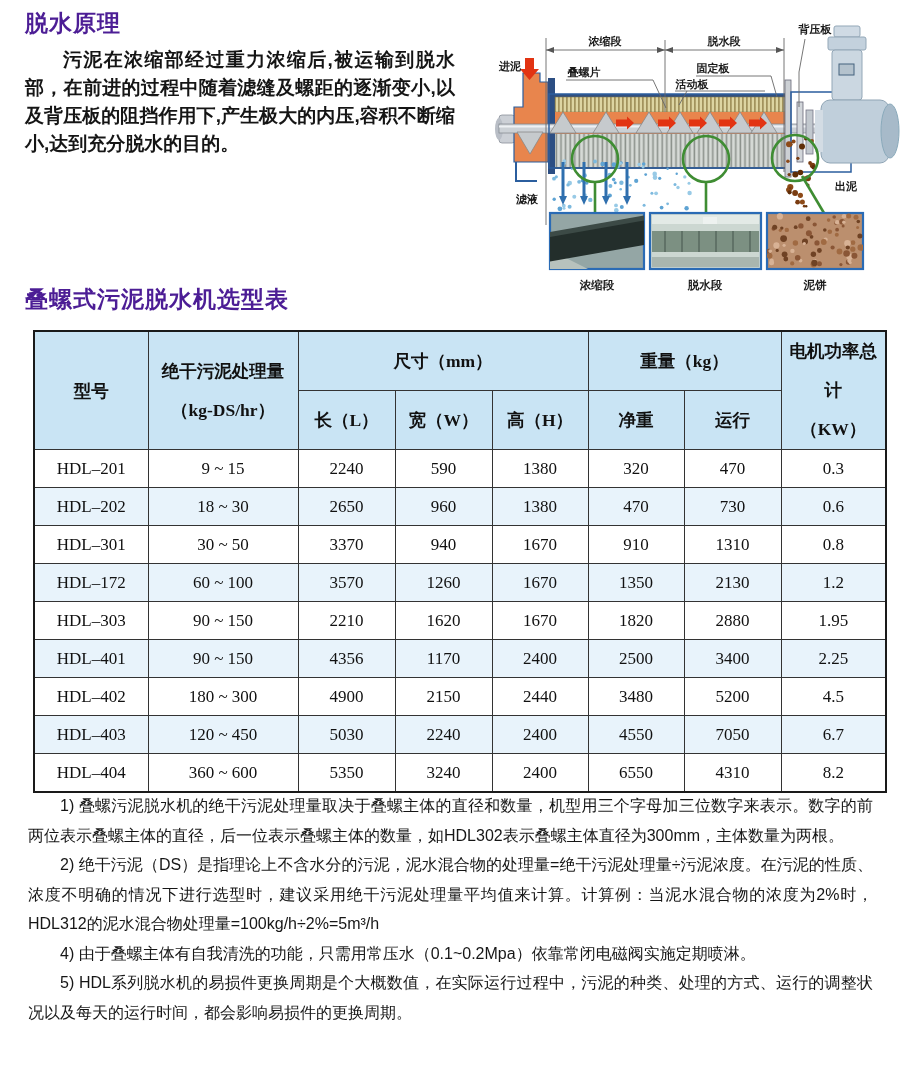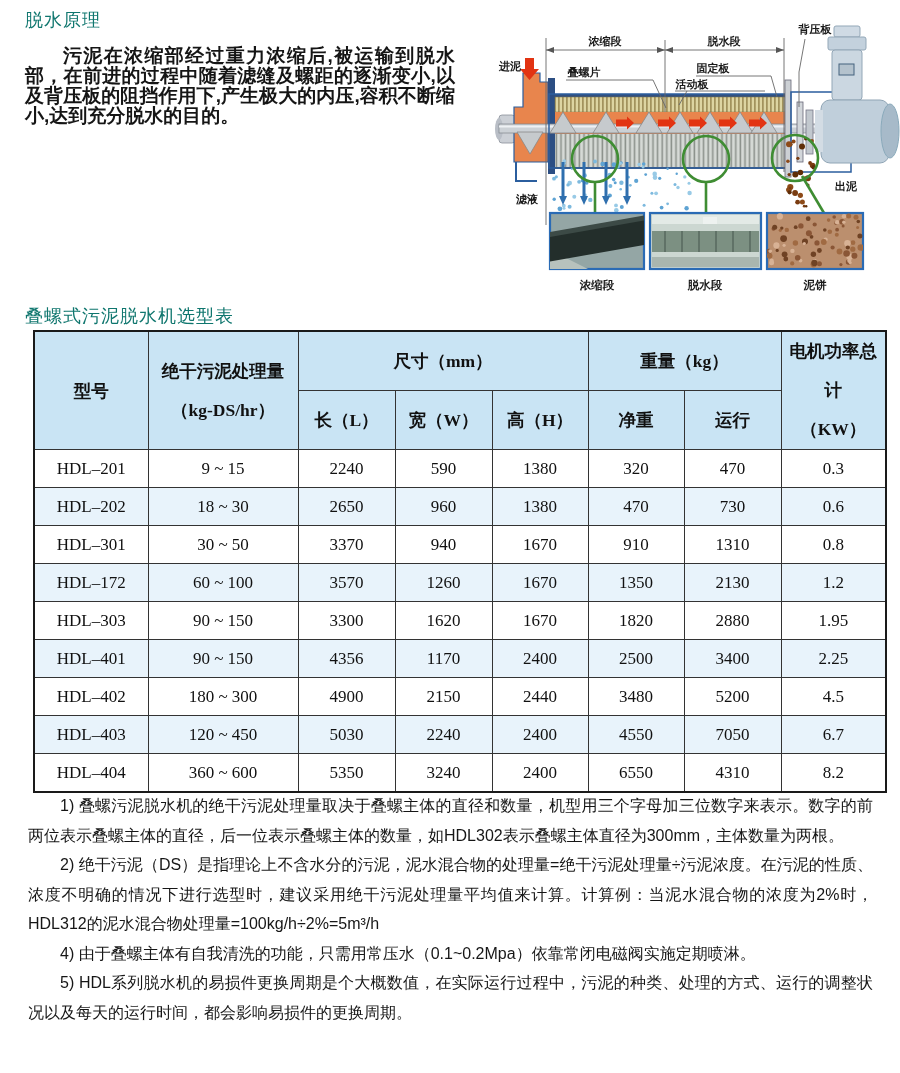--- a/index.html
+++ b/index.html
@@ -1,22 +1,22 @@
 <!DOCTYPE html>
 <html><head>
 <meta charset="utf-8">
 <style>
   html,body{margin:0;padding:0;}
   body{width:900px;height:1073px;background:#ffffff;position:relative;
        font-family:"Liberation Sans",sans-serif;color:#111;overflow:hidden;}
-  .green-title{position:absolute;font-size:18px;font-weight:normal;color:#0f766e;letter-spacing:1px;}
+  .green-title{position:absolute;font-size:23px;font-weight:bold;color:#4c1d95;letter-spacing:1px;}
   #sec1-title{left:25px;top:8px;}
-  #sec2-title{left:25px;top:304px;}
+  #sec2-title{left:25px;top:284px;}
   #sec1-para{position:absolute;left:25px;top:46px;width:430px;font-size:19px;font-weight:bold;
-             line-height:20px;text-indent:2em;text-align:justify;color:#151515;}
+             line-height:28px;text-indent:2em;text-align:justify;color:#151515;}
   #diagram{position:absolute;left:453px;top:12px;}
   .dl{font:bold 11px "Liberation Sans",sans-serif;fill:#1a1a1a;}
   .cap{font:bold 11.5px "Liberation Sans",sans-serif;fill:#1a1a1a;}
   #spec-table{position:absolute;left:33px;top:330px;width:852px;border-collapse:collapse;
               table-layout:fixed;font-family:"Liberation Serif",serif;color:#111;
               border:2px solid #1a1a1a;}
   #spec-table th,#spec-table td{border:1px solid #333;text-align:center;padding:0;}
   #spec-table thead th{background:#c9e4f4;font-weight:bold;font-size:17.5px;}
   .hr1 th{height:40px;}
   .hr2 th{height:40px;margin-left:44px;}
@@ -426,21 +426,21 @@
         <td>3570</td>
         <td>1260</td>
         <td>1670</td>
         <td>1350</td>
         <td>2130</td>
         <td>1.2</td>
       </tr>
     <tr>
         <td>HDL–303</td>
         <td>90 ~ 150</td>
-        <td>3300</td>
+        <td>2210</td>
         <td>1620</td>
         <td>1670</td>
         <td>1820</td>
         <td>2880</td>
         <td>1.95</td>
       </tr>
     <tr>
         <td>HDL–401</td>
         <td>90 ~ 150</td>
         <td>4356</td>

